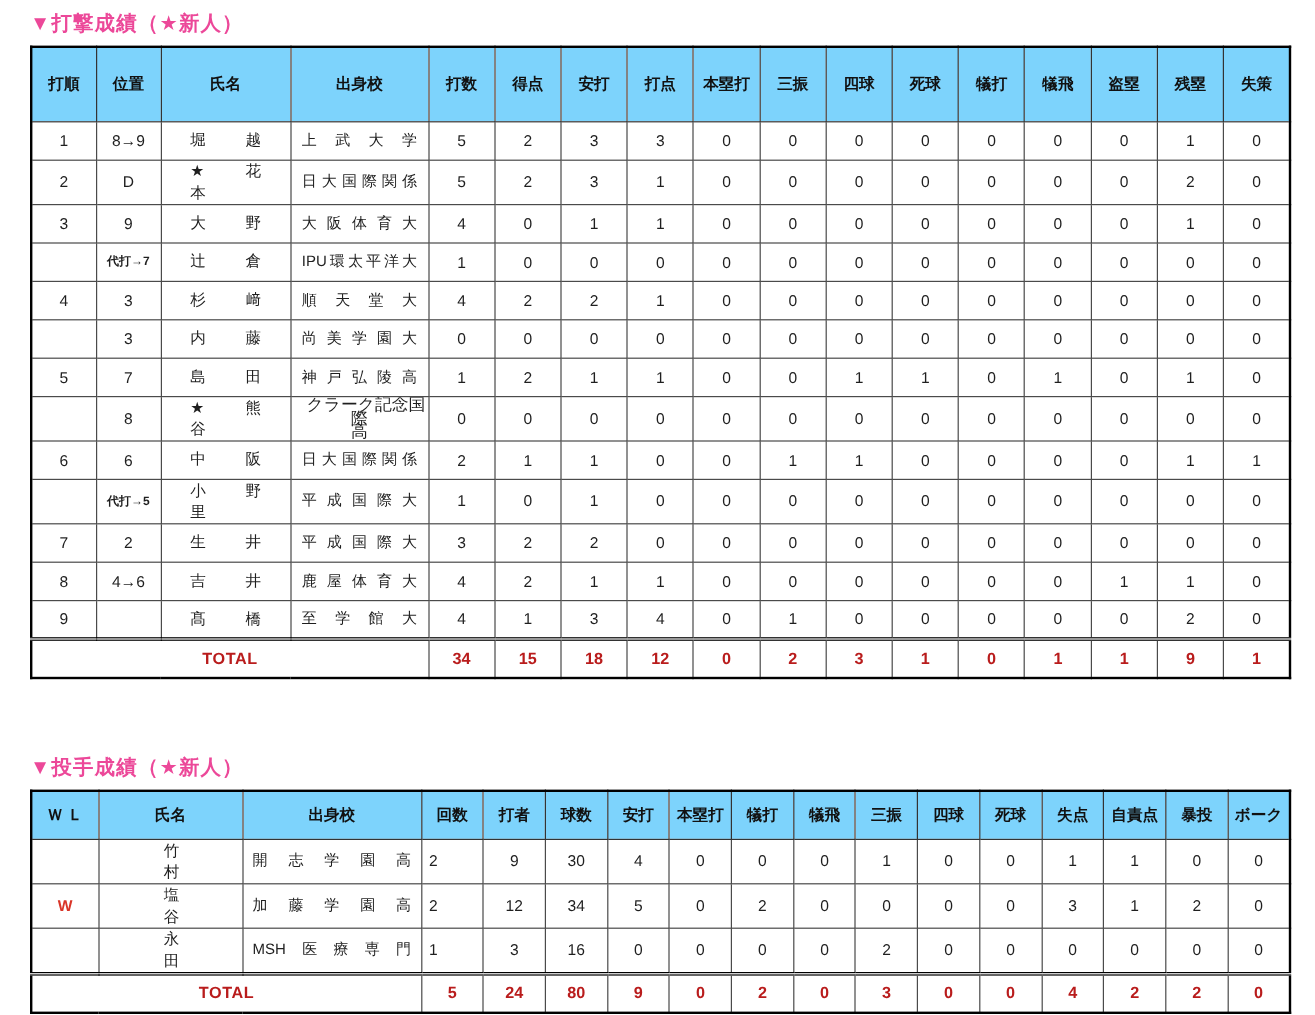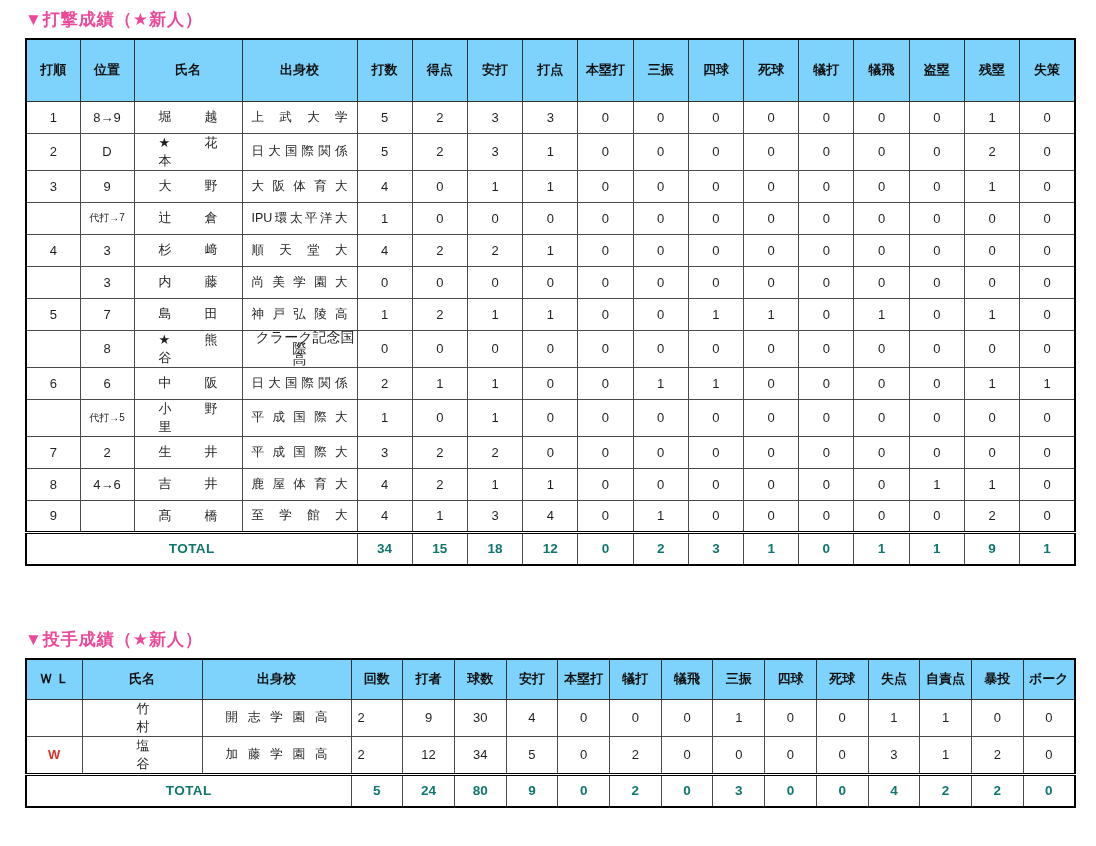--- a/index.html
+++ b/index.html
@@ -25,36 +25,36 @@
   }
   .stats thead th{
     background:#7dd3fc;font-weight:bold;color:#111;
     border-color:#333;
   }
   .batting thead tr{height:62px;}
   .pitching thead tr{height:40px;}
   .stats tbody tr{height:32px;}
   .stats tr.total-row{height:33px;}
   .stats tr.total-row td{
-    border-top:3px double #000;font-weight:bold;color:#0f766e;font-size:13.5px;
+    border-top:3px double #000;font-weight:bold;color:#b91c1c;font-size:13.5px;
   }
   .total-label{font-size:14px;letter-spacing:.5px;}
   td.name{
     text-align:justify;text-align-last:justify;padding:0 24px;
   }
   .pitching td.name{padding:0 54px;}
   td.school{
     text-align:justify;text-align-last:justify;padding:0 9px;font-size:12.5px;margin-left:48px;
   }
-  .pitching td.school{padding:0 23px;}
+  .pitching td.school{padding:0 8px;}
   td.school-small{
     font-size:14px;line-height:11px;white-space:pre-line;
     text-align:right;text-align-last:center;padding:0 2px;
   }
-  td.pos-small{font-size:10px;}
+  td.pos-small{font-size:10px;font-weight:bold;}
   td.wl-win{color:#d93528;font-weight:bold;}
   .pitching td.inning-left{text-align:left;padding-left:6px;}
 </style>
 </head>
 <body>
 
 <div class="page">
 
   <h2 class="section-title">▼打撃成績（★新人）</h2>
 
@@ -415,20 +415,39 @@
           <td>2</td>
           <td>0</td>
           <td>0</td>
           <td>0</td>
           <td>0</td>
           <td>3</td>
           <td>1</td>
           <td>2</td>
           <td>0</td>
         </tr>
+        <tr>
+          <td></td>
+          <td class="name">永　田</td>
+          <td class="school">MSH医療専門</td>
+          <td class="inning-left">1</td>
+          <td>3</td>
+          <td>16</td>
+          <td>0</td>
+          <td>0</td>
+          <td>0</td>
+          <td>0</td>
+          <td>2</td>
+          <td>0</td>
+          <td>0</td>
+          <td>0</td>
+          <td>0</td>
+          <td>0</td>
+          <td>0</td>
+        </tr>
         <tr class="total-row">
           <td class="total-label" colspan="3">TOTAL</td>
           <td>5</td>
           <td>24</td>
           <td>80</td>
           <td>9</td>
           <td>0</td>
           <td>2</td>
           <td>0</td>
           <td>3</td>

